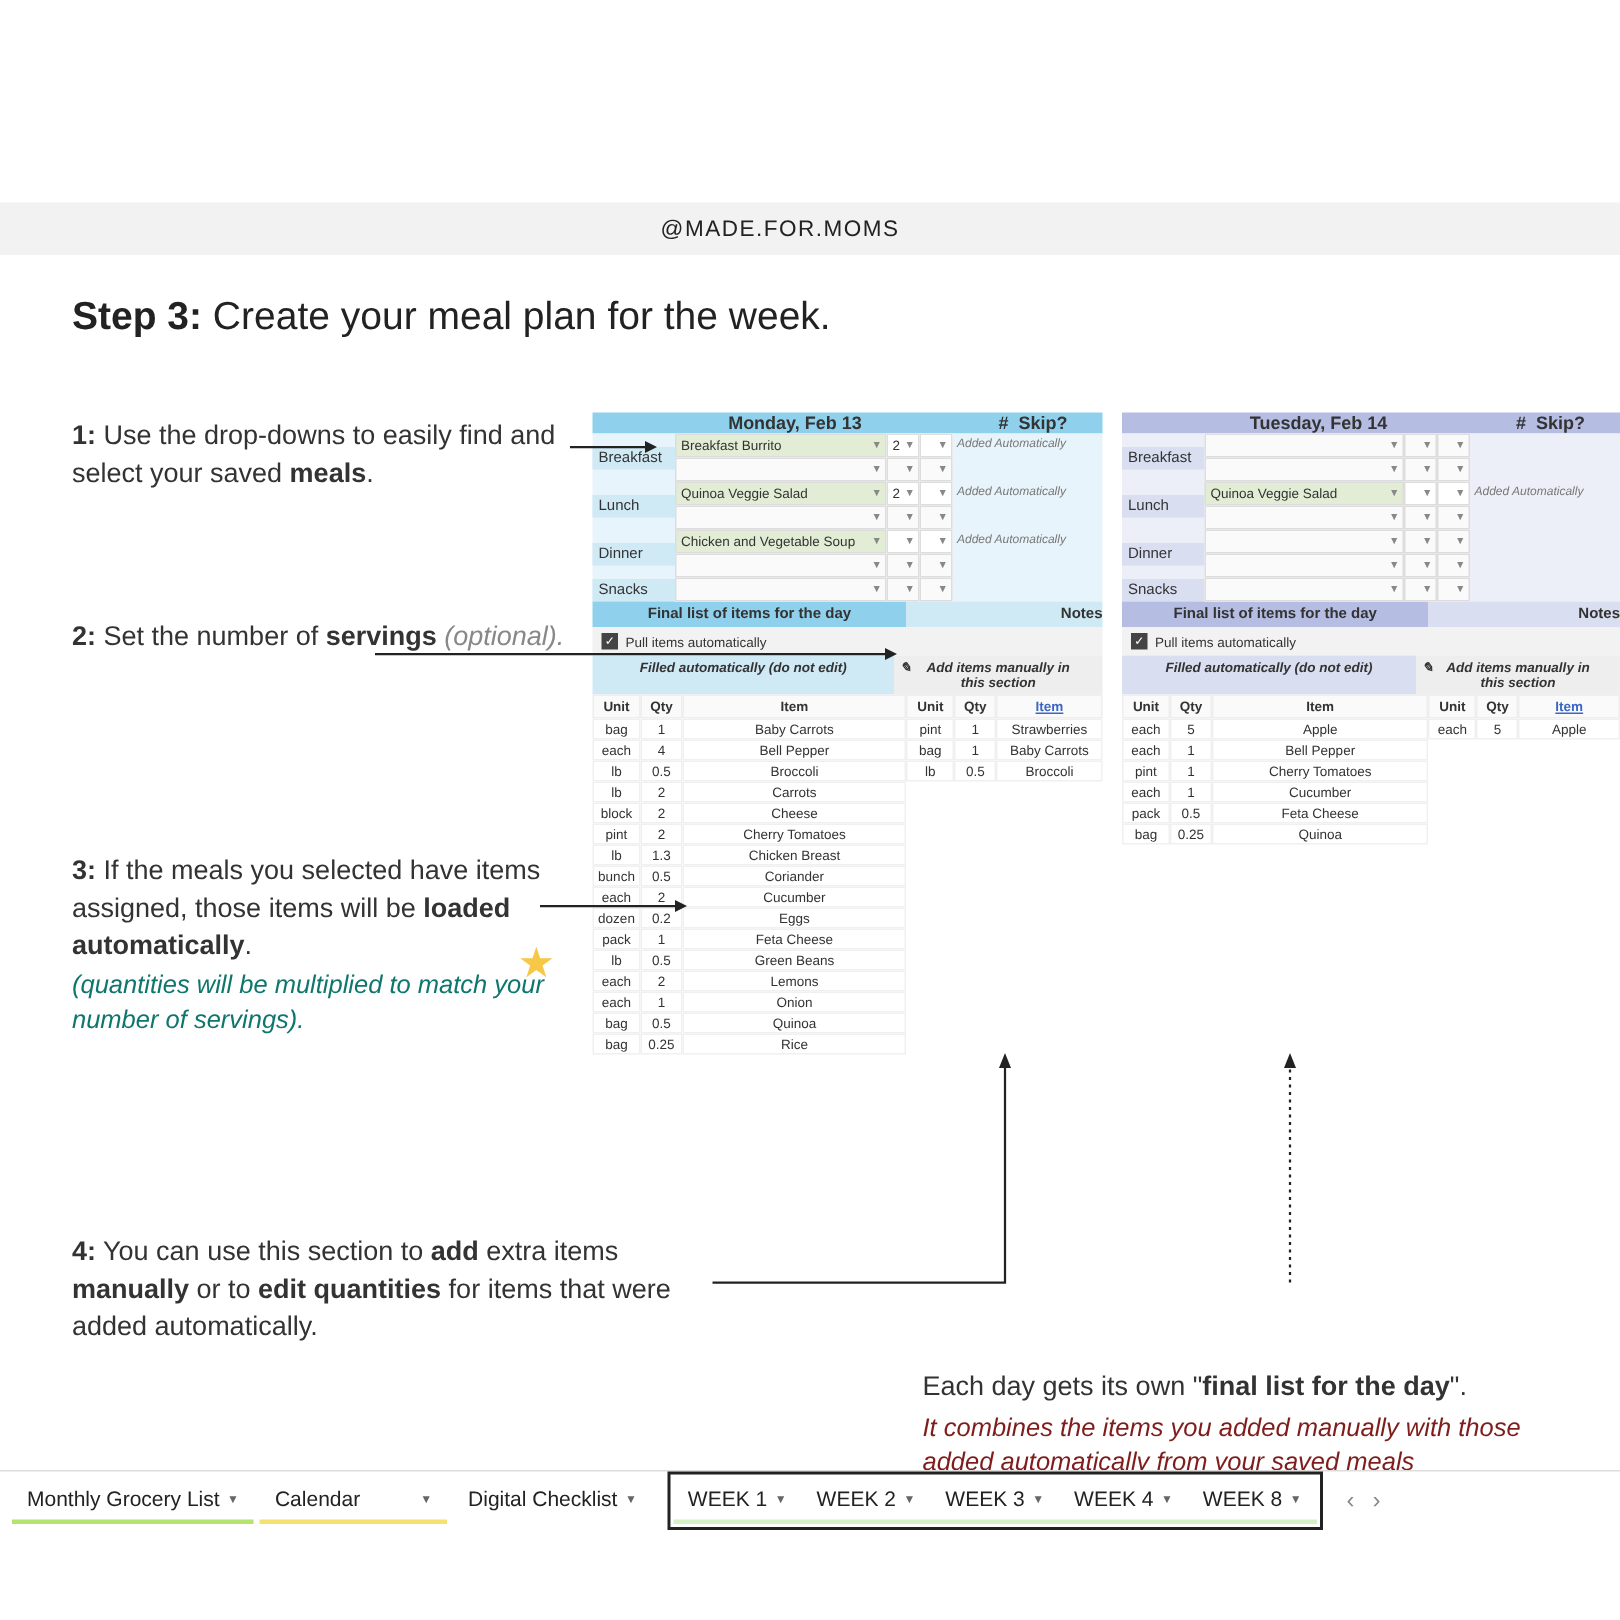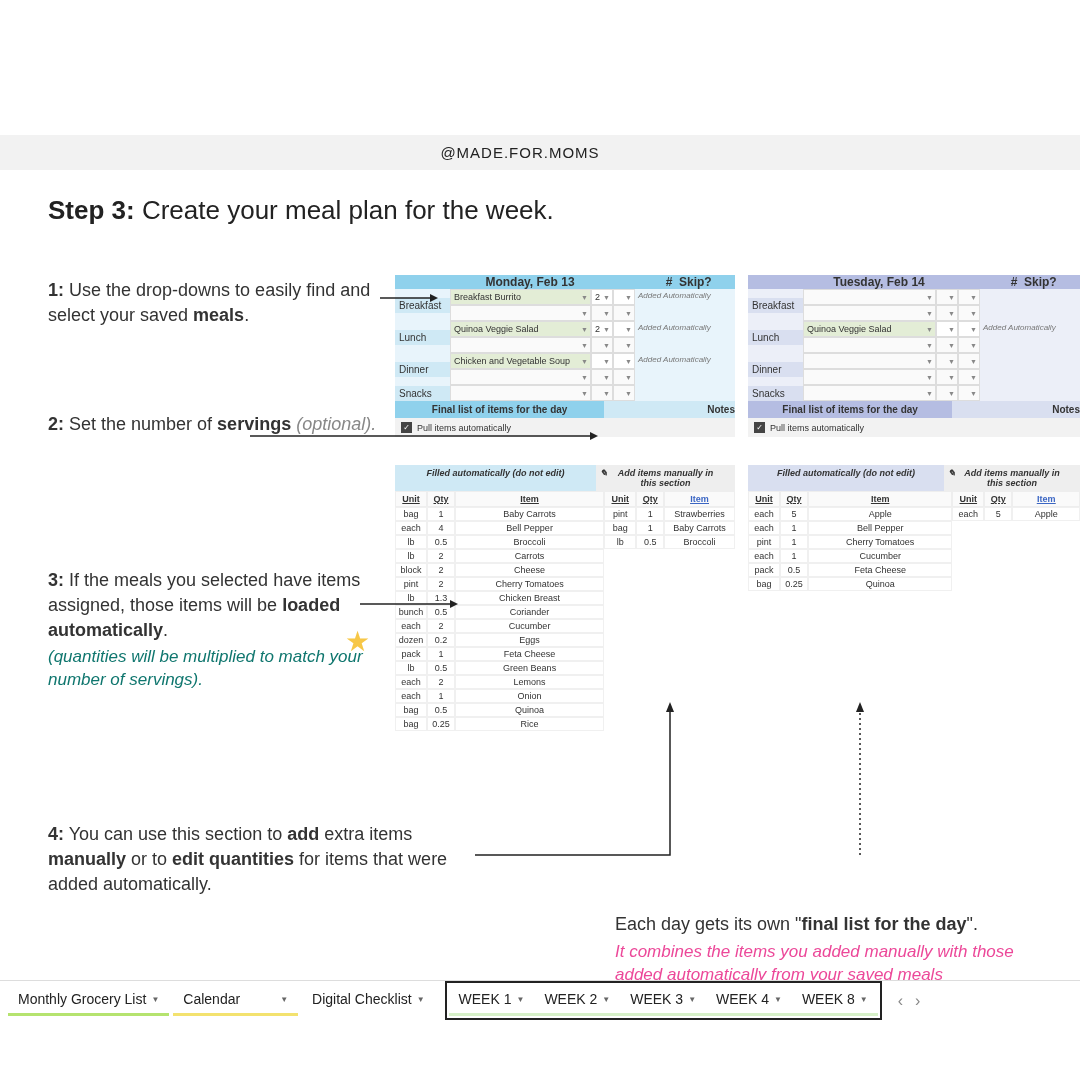--- a/index.html
+++ b/index.html
@@ -39,21 +39,21 @@
     color: #333;
   }
   .instruction b { font-weight: 700; }
   .instruction .it { font-style: italic; color: #888; }
   #ins1 { top: 278px; left: 48px; width: 340px; }
   #ins2 { top: 412px; left: 48px; width: 340px; }
   #ins3 { top: 568px; left: 48px; width: 340px; }
   #ins3-sub { top: 646px; left: 48px; width: 340px; font-style: italic; color: #0f766e; font-size: 17px; line-height: 1.35;}
   #ins4 { top: 822px; left: 48px; width: 420px; }
   #ins-day { top: 912px; left: 615px; width: 450px; text-align:left;}
-  #ins-day .sub { font-style: italic; color: #ec4899; display:block; margin-top:4px; font-size:17px; line-height:1.35;}
+  #ins-day .sub { font-style: italic; color: #7f1d1d; display:block; margin-top:4px; font-size:17px; line-height:1.35;}
 
   .star {
     position: absolute;
     font-size: 28px;
     color: #f7c747;
   }
   #star1 { top: 625px; left: 345px; }
 
   
   .panel {
@@ -144,31 +144,30 @@
     line-height:11px;
   }
 
   .sub-header {
     display:flex;
     font-size:9px;
     font-style:italic;
     font-weight:700;
     text-align:center;
   }
-  .sub-header > div { padding:3px 18px;margin-top:28px; }
+  .sub-header > div { padding:3px 18px; }
   .mon .sub-auto { background:#cfe9f5; flex:1.6;}
   .tue .sub-auto { background:#d9dff0; flex:1.6;}
   .sub-manual { background:#eee; flex:1; position:relative;}
   .col-head {
     display:flex;
     font-size:9px;
     font-weight:700;
     text-align:center;
     background:#fafafa;
-    text-decoration:underline;
   }
   .col-head div { padding:2px; border:1px solid #eee;}
   .u { width:32px;} .q{width:28px;} .it{flex:1;}
   .item-col .it-link { color:#3b66c4; text-decoration:underline;}
 
   .item-row {
     display:flex;
     font-size:9px;
     text-align:center;
   }

